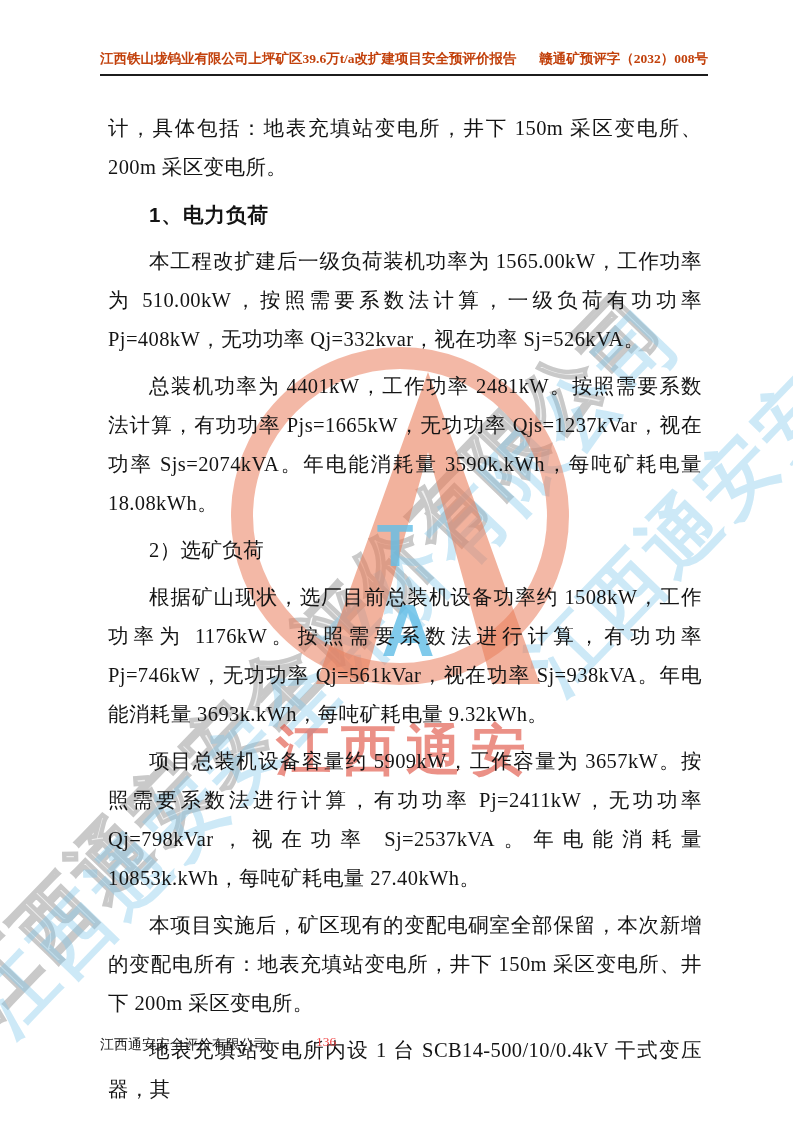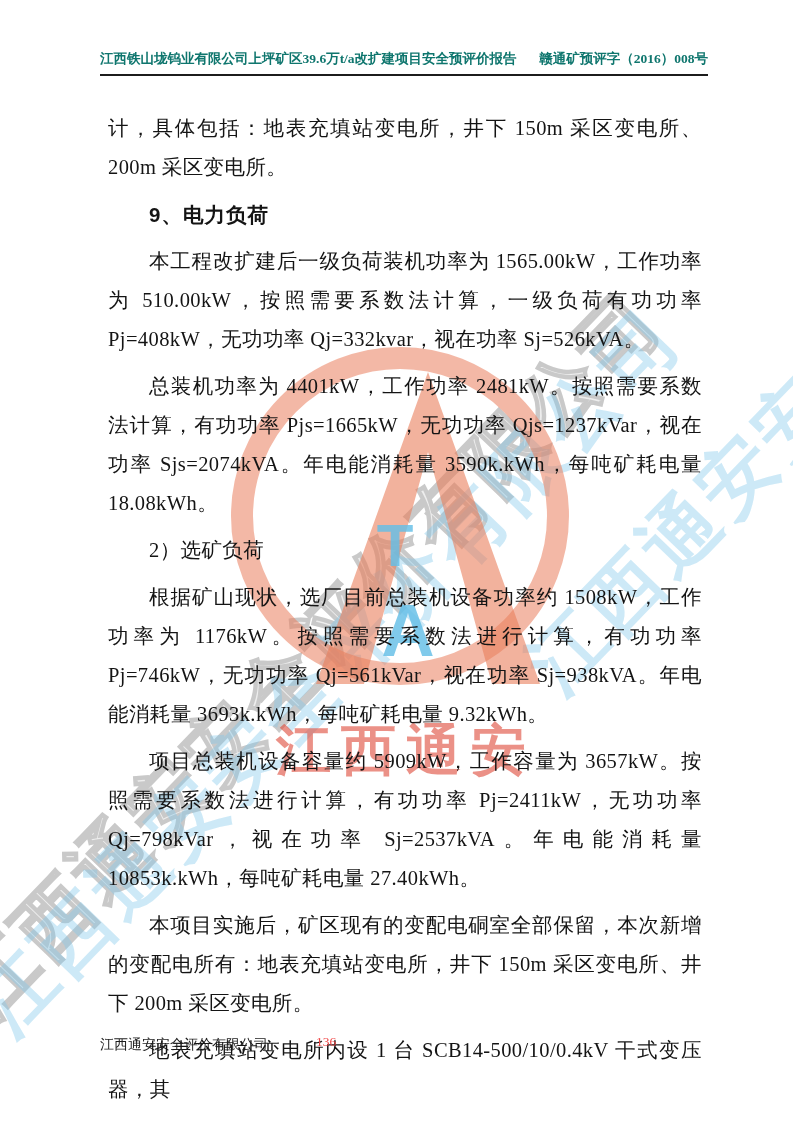--- a/index.html
+++ b/index.html
@@ -62,21 +62,21 @@
     position:absolute;
     left:100px;right:85px;top:50px;
     z-index:2;
     display:flex;
     justify-content:space-between;
     align-items:flex-end;
     border-bottom:2px solid #1c1c1c;
     padding-bottom:6px;
     font-size:13.5px;
     font-weight:bold;
-    color:#0f766e;
+    color:#c2410c;
   }
   .header .h-left{white-space:nowrap;}
   .header .h-right{white-space:nowrap;}
   
   .content{
     position:absolute;
     left:100px;top:101px;
     width:610px;
     z-index:1;
     font-size:20.5px;
@@ -125,26 +125,26 @@
       <polygon points="200,28 88,340 136,340 200,108 264,340 312,340" fill="rgba(234,126,92,0.60)"></polygon>
     </svg>
     <div class="wm-ta t">T</div>
     <div class="wm-ta a">A</div>
 
     <div class="wm-red">江西通安</div>
   </div>
 
   <div class="header">
     <span class="h-left">江西铁山垅钨业有限公司上坪矿区39.6万t/a改扩建项目安全预评价报告</span>
-    <span class="h-right">赣通矿预评字（2016）008号</span>
+    <span class="h-right">赣通矿预评字（2032）008号</span>
   </div>
 
   <div class="content">
     <p class="blk body noindent">计，具体包括：地表充填站变电所，井下 150m 采区变电所、200m 采区变电所。</p>
-    <p class="blk heading">9、电力负荷</p>
+    <p class="blk heading">1、电力负荷</p>
     <p class="blk body">本工程改扩建后一级负荷装机功率为 1565.00kW，工作功率为 510.00kW，按照需要系数法计算，一级负荷有功功率 Pj=408kW，无功功率 Qj=332kvar，视在功率 Sj=526kVA。</p>
     <p class="blk body">总装机功率为 4401kW，工作功率 2481kW。按照需要系数法计算，有功功率 Pjs=1665kW，无功功率 Qjs=1237kVar，视在功率 Sjs=2074kVA。年电能消耗量 3590k.kWh，每吨矿耗电量 18.08kWh。</p>
     <p class="blk subheading">2）选矿负荷</p>
     <p class="blk body">根据矿山现状，选厂目前总装机设备功率约 1508kW，工作功率为 1176kW。按照需要系数法进行计算，有功功率 Pj=746kW，无功功率 Qj=561kVar，视在功率 Sj=938kVA。年电能消耗量 3693k.kWh，每吨矿耗电量 9.32kWh。</p>
     <p class="blk body">项目总装机设备容量约 5909kW，工作容量为 3657kW。按照需要系数法进行计算，有功功率 Pj=2411kW，无功功率 Qj=798kVar，视在功率 Sj=2537kVA。年电能消耗量 10853k.kWh，每吨矿耗电量 27.40kWh。</p>
     <p class="blk body">本项目实施后，矿区现有的变配电硐室全部保留，本次新增的变配电所有：地表充填站变电所，井下 150m 采区变电所、井下 200m 采区变电所。</p>
     <p class="blk body">地表充填站变电所内设 1 台 SCB14-500/10/0.4kV 干式变压器，其</p>
   </div>
 
   <div class="footer-company">江西通安安全评价有限公司</div>

